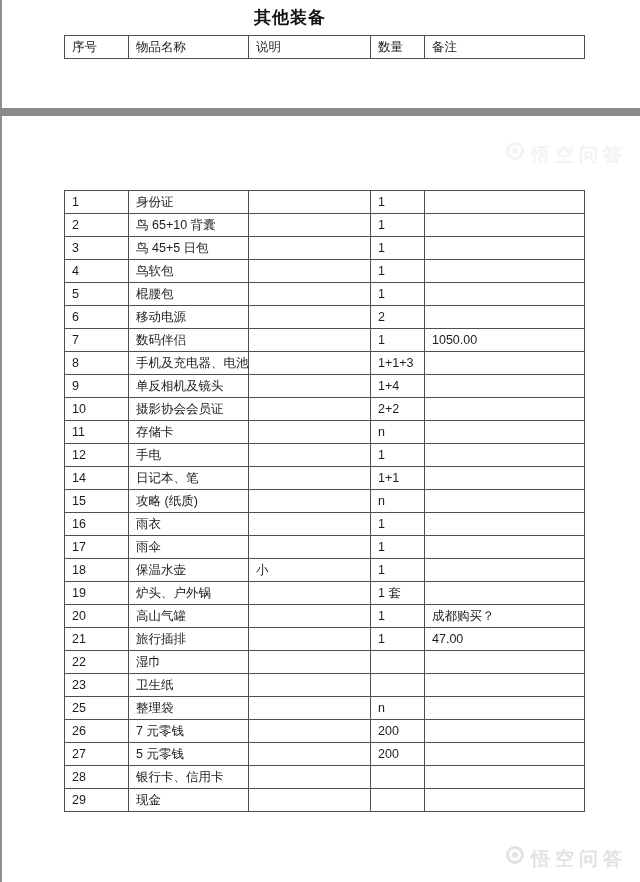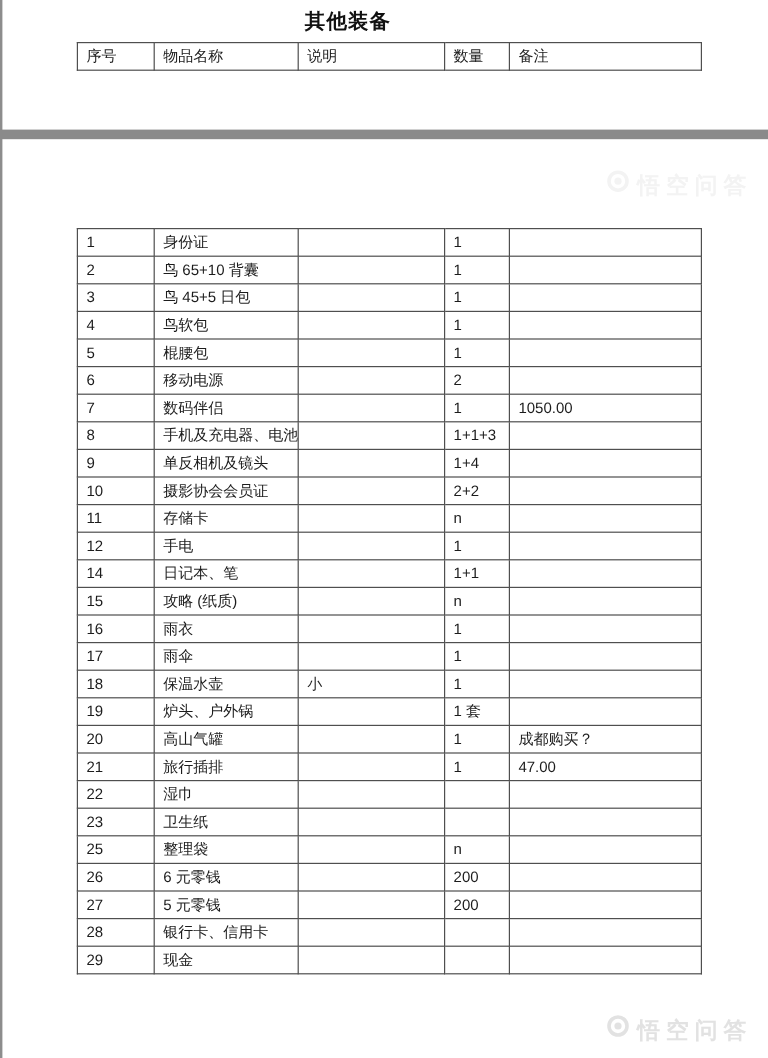--- a/index.html
+++ b/index.html
@@ -255,21 +255,21 @@
       </tr>
       <tr>
         <td>25</td>
         <td>整理袋</td>
         <td></td>
         <td>n</td>
         <td></td>
       </tr>
       <tr>
         <td>26</td>
-        <td>6 元零钱</td>
+        <td>7 元零钱</td>
         <td></td>
         <td>200</td>
         <td></td>
       </tr>
       <tr>
         <td>27</td>
         <td>5 元零钱</td>
         <td></td>
         <td>200</td>
         <td></td>

